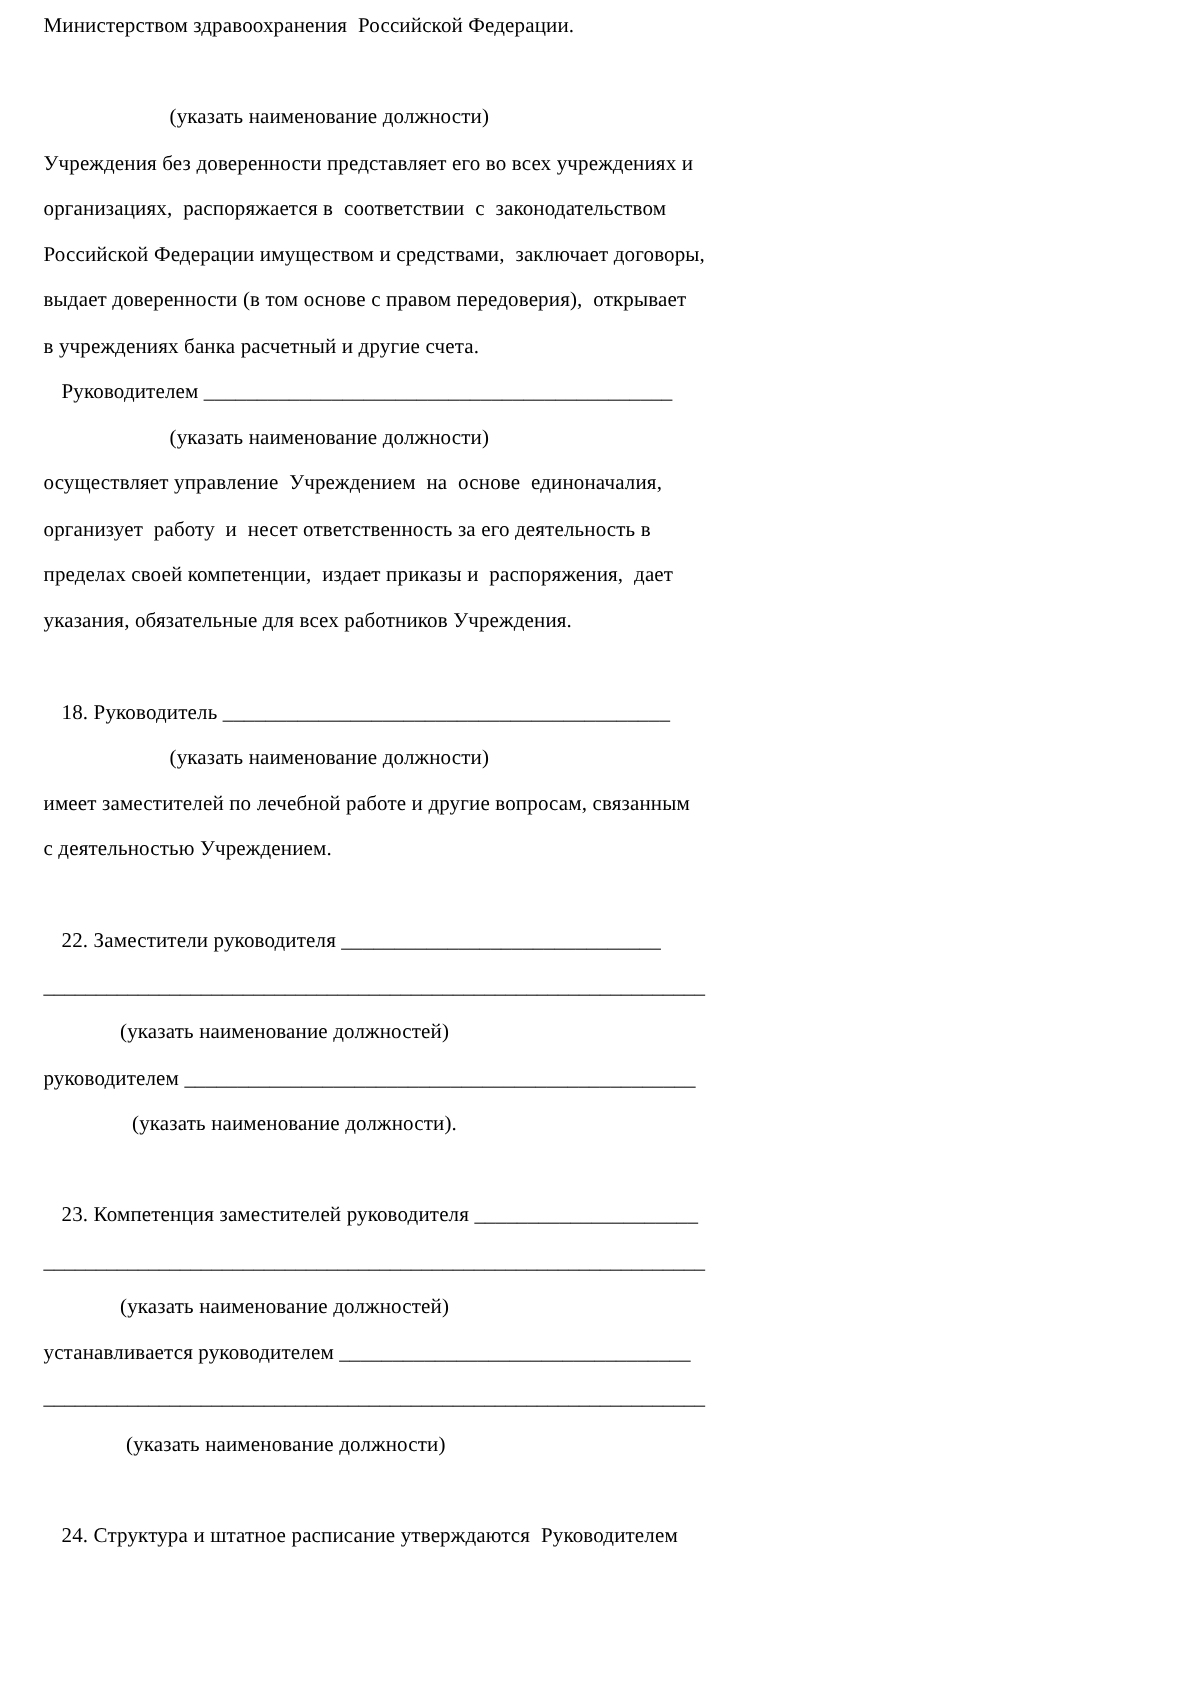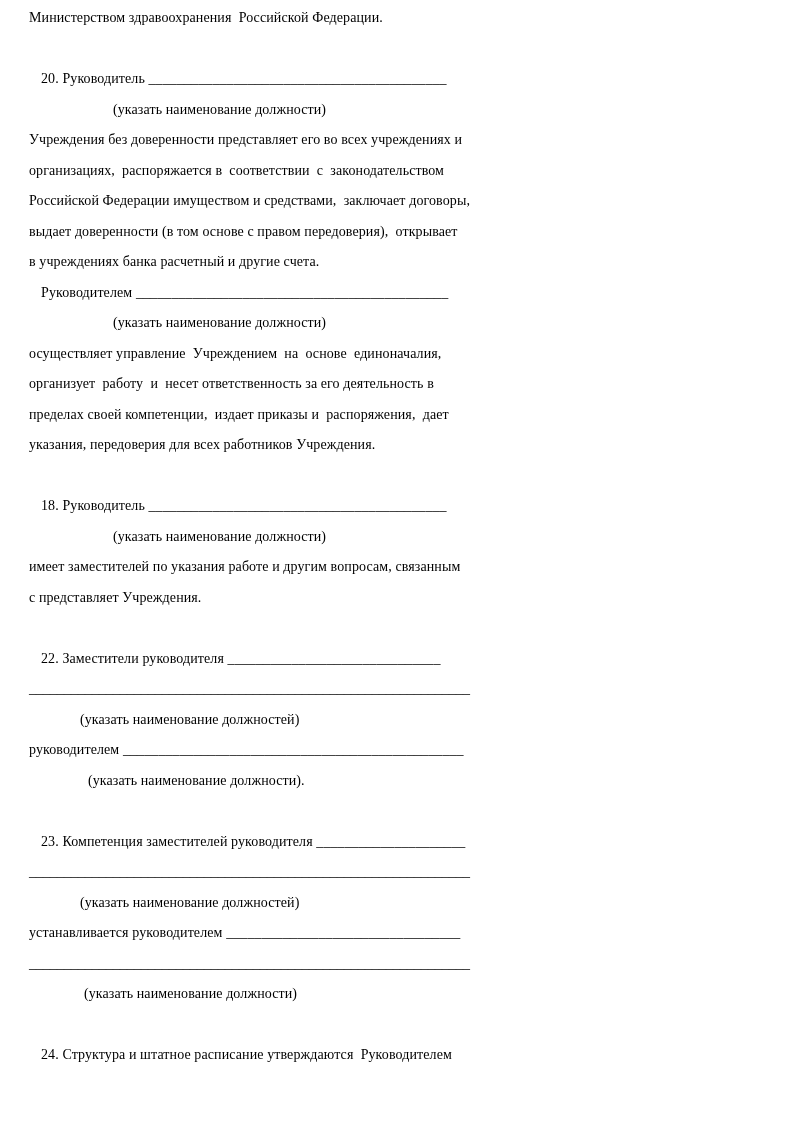--- a/index.html
+++ b/index.html
@@ -34,38 +34,37 @@
   .s-rule  { padding-left: 0; letter-spacing: 0; }
   .s-blank { }
 </style>
 </head>
 <body>
 
 <div class="page">
   <div id="doc-lines">
       <div class="line s-body">Министерством здравоохранения  Российской Федерации.</div>
       <div class="line s-blank"></div>
-      <div class="line s-para">20. Руководитель __________________________________________</div>
       <div class="line s-cap113">(указать наименование должности)</div>
       <div class="line s-body">Учреждения без доверенности представляет его во всех учреждениях и</div>
       <div class="line s-body">организациях,  распоряжается в  соответствии  с  законодательством</div>
       <div class="line s-body">Российской Федерации имуществом и средствами,  заключает договоры,</div>
       <div class="line s-body">выдает доверенности (в том основе с правом передоверия),  открывает</div>
       <div class="line s-body">в учреждениях банка расчетный и другие счета.</div>
       <div class="line s-para">Руководителем ____________________________________________</div>
       <div class="line s-cap113">(указать наименование должности)</div>
       <div class="line s-body">осуществляет управление  Учреждением  на  основе  единоначалия,</div>
       <div class="line s-body">организует  работу  и  несет ответственность за его деятельность в</div>
       <div class="line s-body">пределах своей компетенции,  издает приказы и  распоряжения,  дает</div>
-      <div class="line s-body">указания, передоверия для всех работников Учреждения.</div>
+      <div class="line s-body">указания, обязательные для всех работников Учреждения.</div>
       <div class="line s-blank"></div>
       <div class="line s-para">18. Руководитель __________________________________________</div>
       <div class="line s-cap113">(указать наименование должности)</div>
-      <div class="line s-body">имеет заместителей по указания работе и другим вопросам, связанным</div>
-      <div class="line s-body">с представляет Учреждения.</div>
+      <div class="line s-body">имеет заместителей по лечебной работе и другие вопросам, связанным</div>
+      <div class="line s-body">с деятельностью Учреждением.</div>
       <div class="line s-blank"></div>
       <div class="line s-para">22. Заместители руководителя ______________________________</div>
       <div class="line s-rule">_______________________________________________________________</div>
       <div class="line s-cap80">(указать наименование должностей)</div>
       <div class="line s-body">руководителем ________________________________________________</div>
       <div class="line s-cap88">(указать наименование должности).</div>
       <div class="line s-blank"></div>
       <div class="line s-para">23. Компетенция заместителей руководителя _____________________</div>
       <div class="line s-rule">_______________________________________________________________</div>
       <div class="line s-cap80">(указать наименование должностей)</div>

